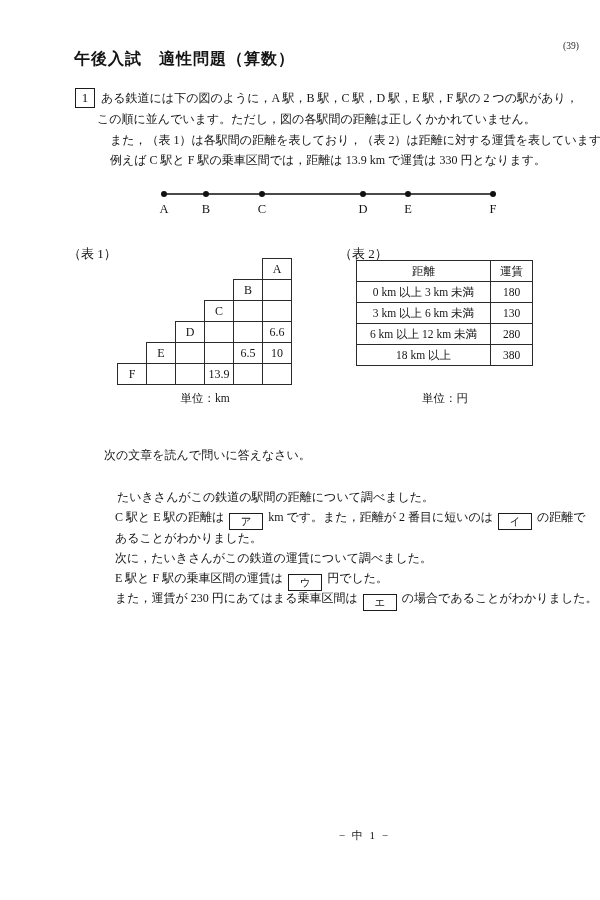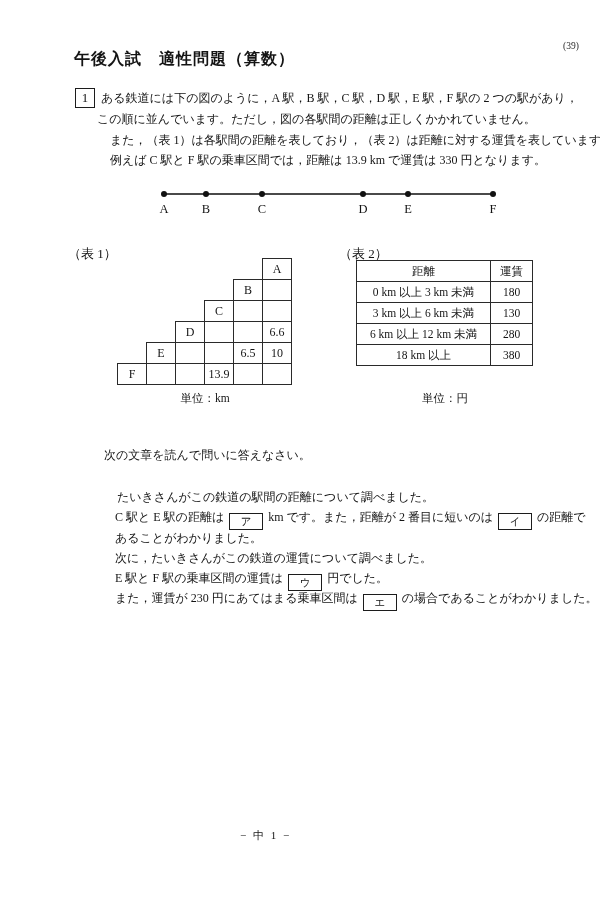--- a/index.html
+++ b/index.html
@@ -37,21 +37,21 @@
   }
   .t2 .c-dist { width:134px; }
   .t2 .c-fare { width:42px; }
   
   .qline { position:absolute; font-size:12px; line-height:17px; white-space:nowrap; }
   .ansbox {
     display:inline-block; width:34px; height:17px; border:1px solid #1c1c1c;
     font-size:10.5px; line-height:15px; text-align:center;
     vertical-align:-4px; margin:0 5px;
   }
-  .footer-label { font-size:11px; text-align:left; letter-spacing:2px; }
+  .footer-label { font-size:11px; text-align:right; letter-spacing:2px; }
 </style>
 </head>
 <body>
 
 <div id="page">
 
   <div class="abs corner-num" style="left:563px; top:41px;">(39)</div>
 
   <div class="abs doc-title" style="left:74px; top:49px;">午後入試　適性問題（算数）</div>
 

